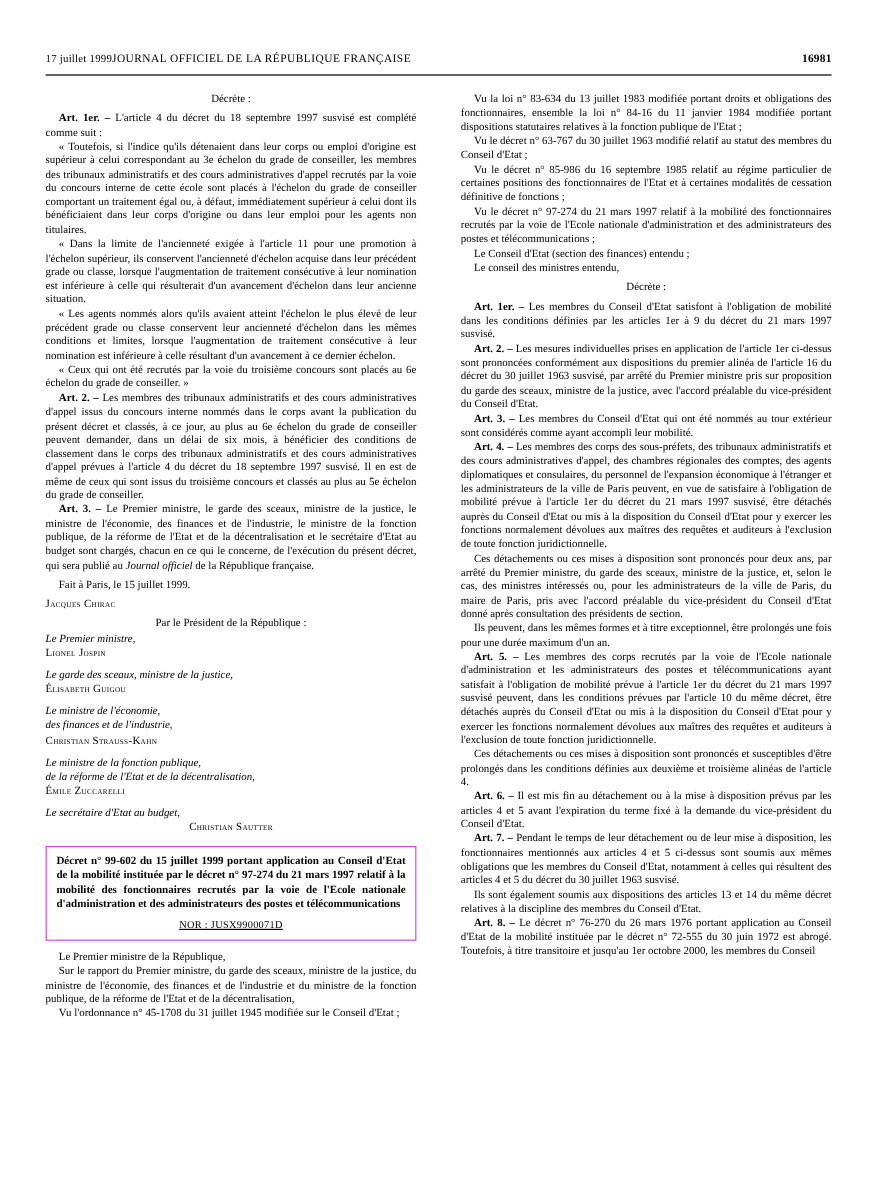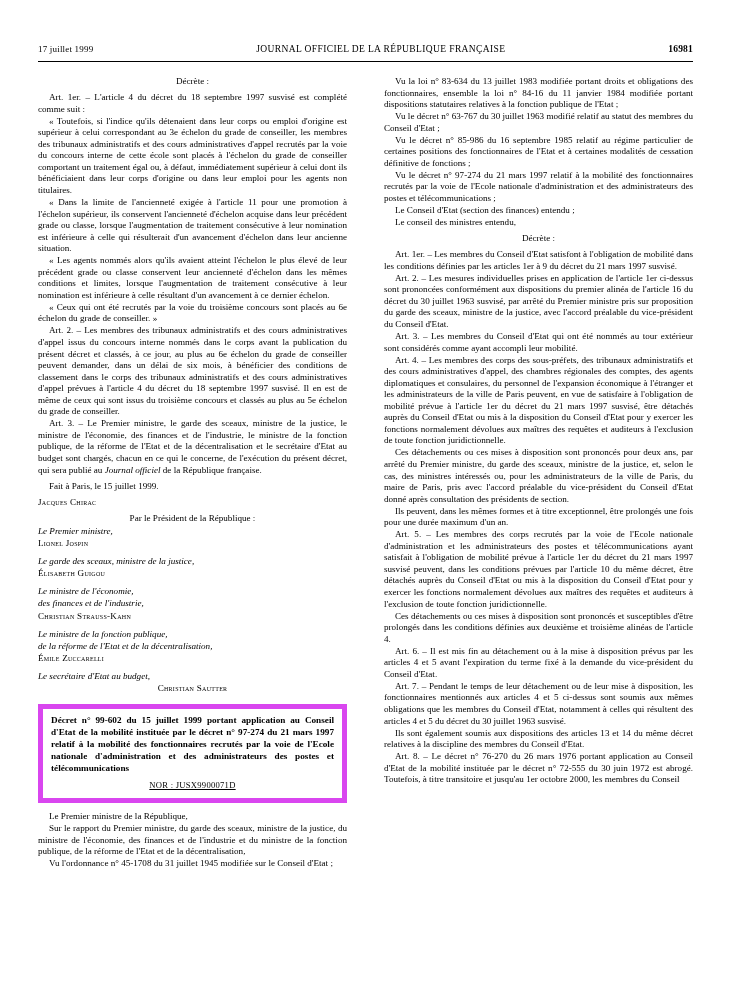--- a/index.html
+++ b/index.html
@@ -30,21 +30,21 @@
     justify-content: space-between;
     font-size: 9.5px;
     letter-spacing: 0.02em;
     padding-bottom: 4px;
   }
   .header .date { font-size: 9px; }
   .header .title {
     font-size: 9.5px;
     letter-spacing: 0.04em;
     flex: 1;
-    text-align: center;
+    text-align: left;
   }
   .header .page-no { font-size: 9.5px; font-weight: bold; }
   .rule {
     border-top: 1px solid #000;
     margin: 3px 0 14px 0;
   }
   
   .columns {
     display: flex;
     gap: 37px;
@@ -53,28 +53,28 @@
     width: 317px;
     font-size: 9.1px;
     line-height: 1.27;
     text-align: justify;
   }
   p {
     margin: 0 0 0.5px 0;
     text-indent: 11px;
   }
   p.noind { text-indent: 0; }
-  .art { font-weight: normal; }
+  .art { font-weight: bold; }
   .center { text-align: center; text-indent: 0; }
   .right { text-align: left; text-indent: 0; }
   .it { font-style: italic; }
   .gap-sm { height: 4px; }
   
   .decree-box {
-    border: 5px solid #d946ef;
+    border: 1px solid #d946ef;
     padding: 6px 8px 7px 8px;
     margin: 10px 0 8px 0;
     font-weight: bold;
     font-size: 9.2px;
     line-height: 1.3;
     text-align: justify;
   }
   .decree-box p { text-indent: 0; margin: 0; }
   .decree-box .nor {
     font-weight: normal;

